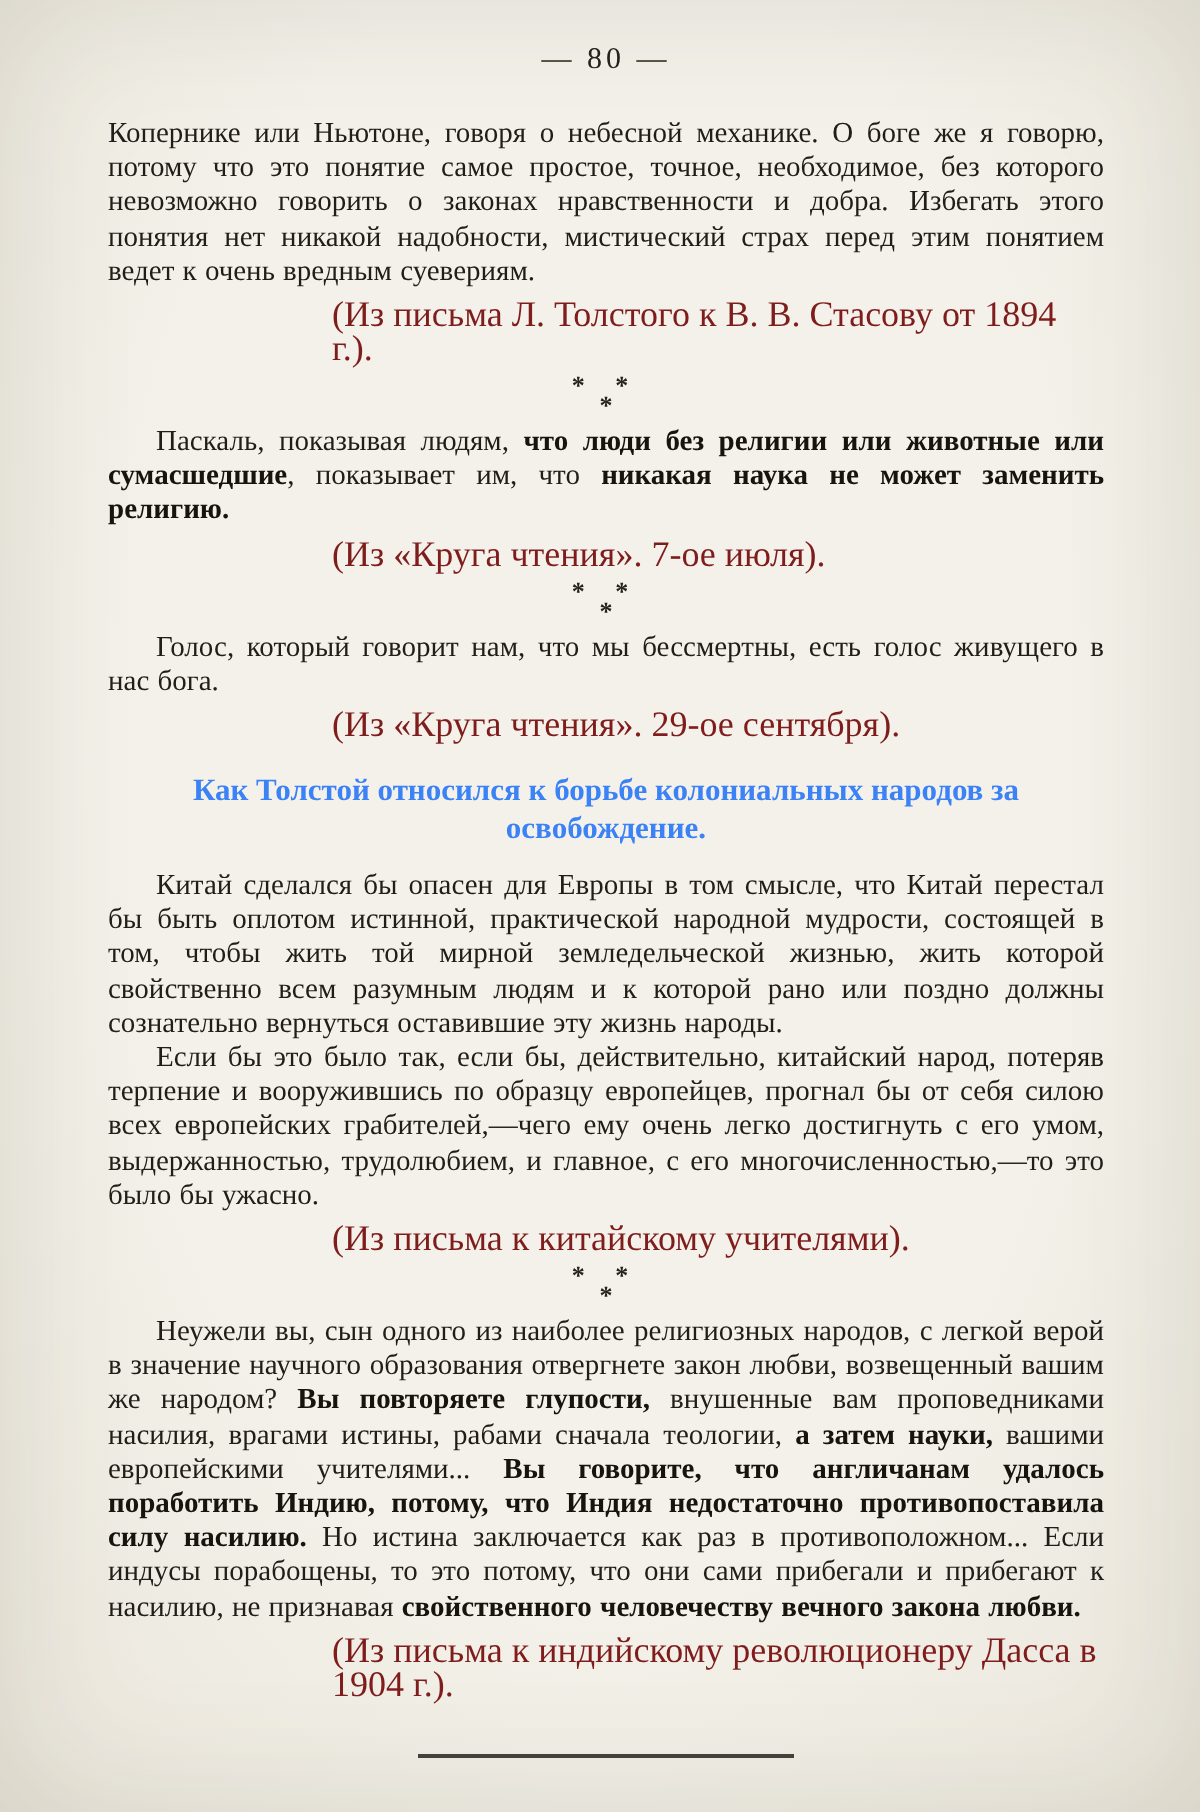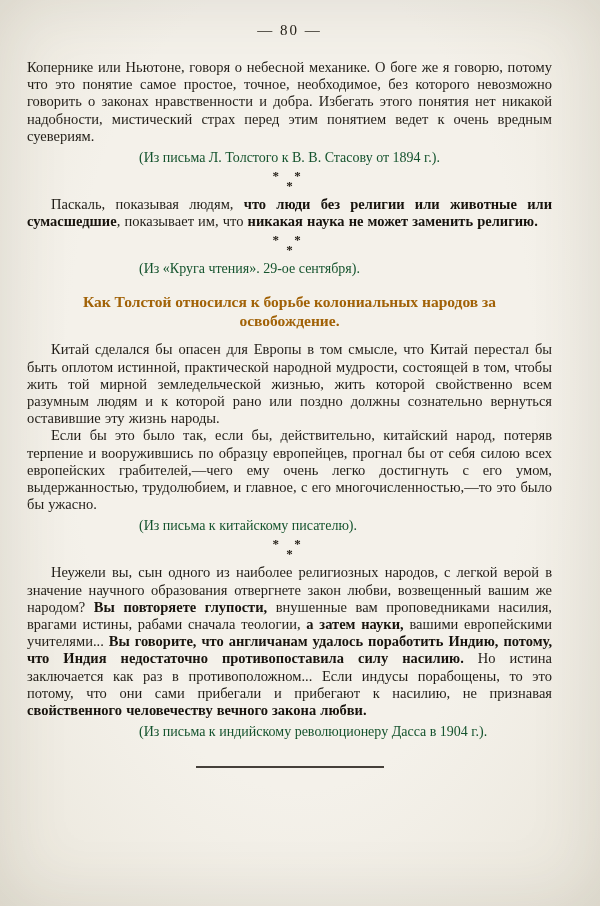--- a/index.html
+++ b/index.html
@@ -13,61 +13,61 @@
     background:
       radial-gradient(ellipse at 50% 42%, #f4f1ea 55%, #eae6db 100%);
     box-shadow: inset 0 0 70px rgba(95, 85, 62, 0.14);
     font-family: "Liberation Serif", "DejaVu Serif", serif;
     color: #211d17;
   }
   .page {
     box-sizing: border-box;
     width: 600px;
     height: 642px;
-    padding: 22px 48px 0 27px;
+    padding: 22px 48px 0 54px;
   }
   .page-number {
     text-align: center;
     font-size: 15px;
     letter-spacing: 2px;
     margin: 0 0 20px 0;
     color: #262119;
   }
   .para {
     margin: 0;
     text-align: justify;
     font-size: 14.5px;
     line-height: 17.2px;
     word-spacing: 0.5px;
   }
   .para.indent { text-indent: 24px; }
   .para b { font-weight: 700; color: #17130d; }
   .attribution {
-    font-size: 14px;
+    font-size: 18px;
     line-height: 17px;
     padding-left: 112px;
     margin: 4px 0 4px 0;
-    color: #14532d;
+    color: #7f1d1d;
   }
   .dinkus {
     text-align: center;
     font-weight: 700;
     font-size: 13px;
     margin: 5px 0 5px 0;
     color: #262119;
   }
   .dinkus .row1 { line-height: 10px; letter-spacing: 6px; }
   .dinkus .row2 { line-height: 10px; }
   .section-heading {
     text-align: center;
     font-weight: 700;
     font-size: 15.5px;
     line-height: 19px;
     margin: 15px 26px 11px 26px;
-    color: #a16207;
+    color: #3b82f6;
   }
   .footer-rule {
     width: 188px;
     height: 0;
     border-top: 2px solid #45403a;
     margin: 26px auto 0 auto;
   }
 </style>
 </head>
 <body>
@@ -75,29 +75,31 @@
 <div class="page">
   <div class="page-number">— 80 —</div>
   <div>
       <p class="para"><span>Копернике или Ньютоне, говоря о небесной механике. О боге же я говорю, потому что это понятие самое простое, точное, необходимое, без которого невозможно говорить о законах нравственности и добра. Избегать этого понятия нет никакой надобности, мистический страх перед этим понятием ведет к очень вредным суевериям.</span></p>
       <div class="attribution">(Из письма Л. Толстого к В. В. Стасову от 1894 г.).</div>
       <div class="dinkus">
         <div class="row1">*  *</div>
         <div class="row2">*</div>
       </div>
       <p class="para indent"><span>Паскаль, показывая людям, </span><b>что люди без религии или животные или сумасшедшие</b><span>, показывает им, что </span><b>никакая наука не может заменить религию.</b></p>
+      <div class="attribution">(Из «Круга чтения». 7-ое  июля).</div>
       <div class="dinkus">
         <div class="row1">*  *</div>
         <div class="row2">*</div>
       </div>
+      <p class="para indent"><span>Голос, который говорит нам, что мы бессмертны, есть голос живущего в нас бога.</span></p>
       <div class="attribution">(Из «Круга чтения». 29-ое сентября).</div>
       <h2 class="section-heading">Как Толстой относился к борьбе колониальных народов за освобождение.</h2>
       <p class="para indent"><span>Китай сделался бы опасен для Европы в том смысле, что Китай перестал бы быть оплотом истинной, практической народной мудрости, состоящей в том, чтобы жить той мирной земледельческой жизнью, жить которой свойственно всем разумным людям и к которой рано или поздно должны сознательно вернуться оставившие эту жизнь народы.</span></p>
       <p class="para indent"><span>Если бы это было так, если бы, действительно, китайский народ, потеряв терпение и вооружившись по образцу европейцев, прогнал бы от себя силою всех европейских грабителей,—чего ему очень легко достигнуть с его умом, выдержанностью, трудолюбием, и главное, с его многочисленностью,—то это было бы ужасно.</span></p>
-      <div class="attribution">(Из письма к китайскому писателю).</div>
+      <div class="attribution">(Из письма к китайскому учителями).</div>
       <div class="dinkus">
         <div class="row1">*  *</div>
         <div class="row2">*</div>
       </div>
       <p class="para indent"><span>Неужели вы, сын одного из наиболее религиозных народов, с легкой верой в значение научного образования отвергнете закон любви, возвещенный вашим же народом? </span><b>Вы повторяете глупости,</b><span> внушенные вам проповедниками насилия, врагами истины, рабами сначала теологии, </span><b>а затем науки,</b><span> вашими европейскими учителями... </span><b>Вы говорите, что англичанам удалось поработить Индию, потому, что Индия недостаточно противопоставила силу насилию.</b><span> Но истина заключается как раз в противоположном... Если индусы порабощены, то это потому, что они сами прибегали и прибегают к насилию, не признавая </span><b>свойственного человечеству вечного закона любви.</b></p>
       <div class="attribution">(Из письма к индийскому революционеру Дасса в 1904 г.).</div>
       <div class="footer-rule"></div>
     </div>
 </div>
 

